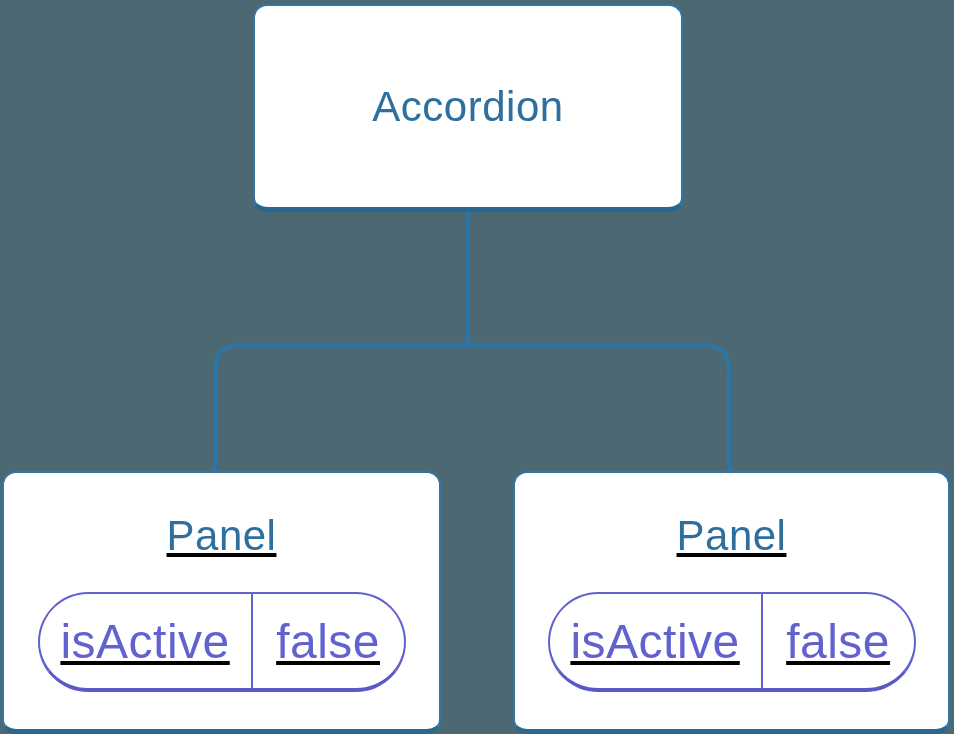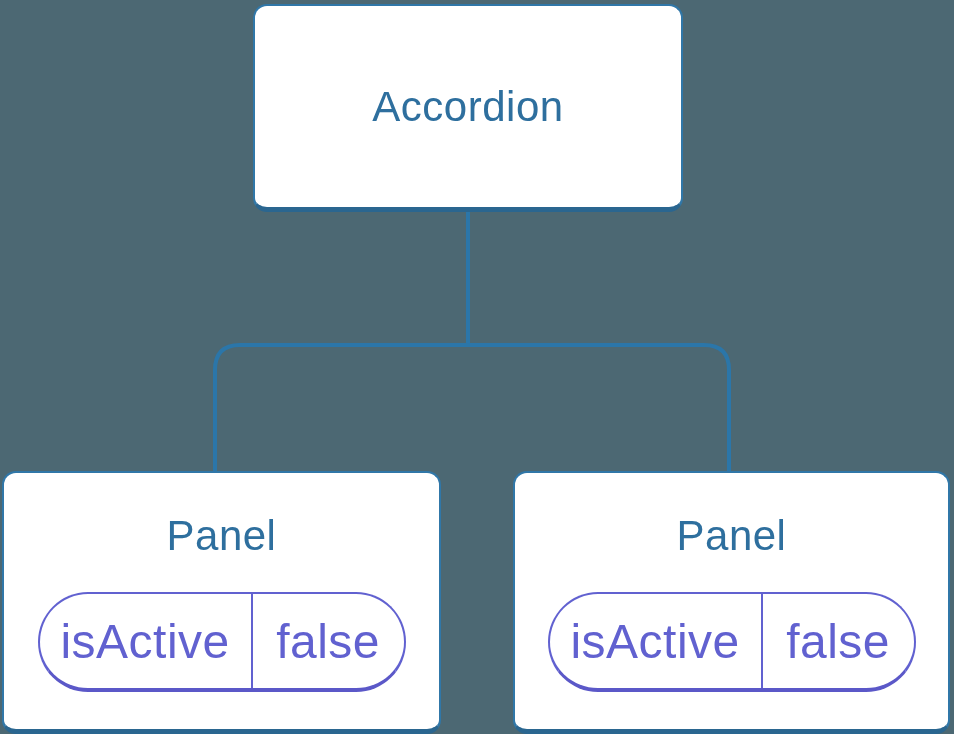--- a/index.html
+++ b/index.html
@@ -54,20 +54,21 @@
     left: 253px; top: 4px;
     width: 430px; height: 208px;
     display: flex;
     align-items: center;
     justify-content: center;
   }
   .panel-node {
     top: 471px;
     width: 439px; height: 263px;
     padding-top: 42px;
+    text-decoration: underline;
   }
   .panel-node.left  { left: 2px; }
   .panel-node.right { left: 513px; width: 437px; }
   .prop-pill {
     margin: 35px auto 0 auto;
     width: 368px; height: 100px;
     border: 2px solid var(--prop-accent);
     border-bottom: 4px solid var(--prop-accent-dark);
     border-radius: 50px;
     display: flex;

